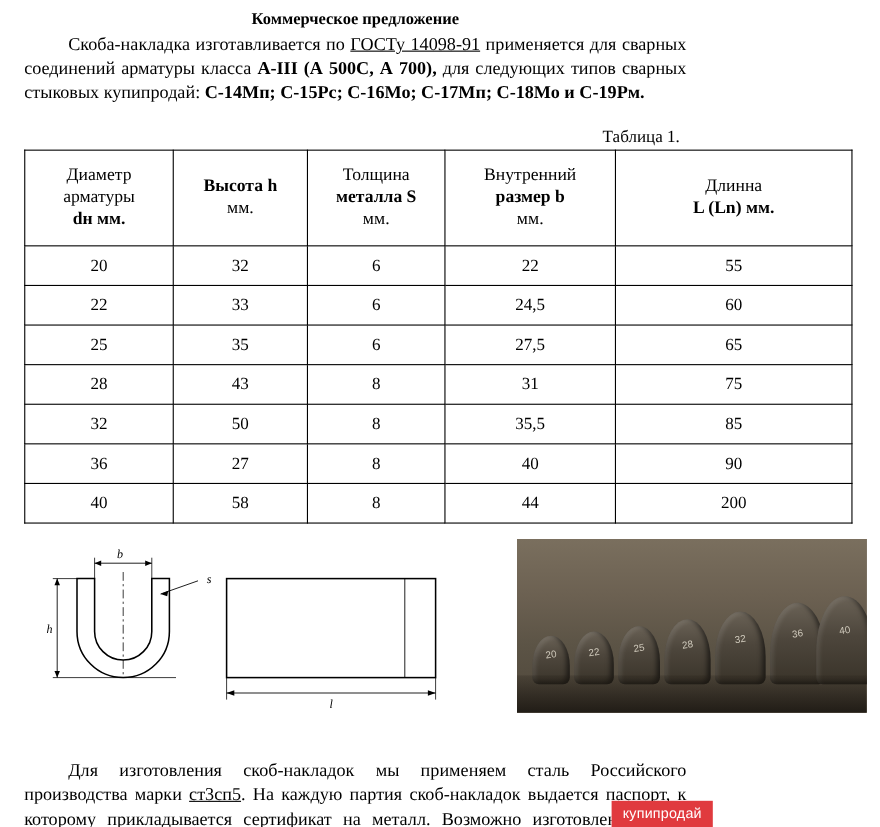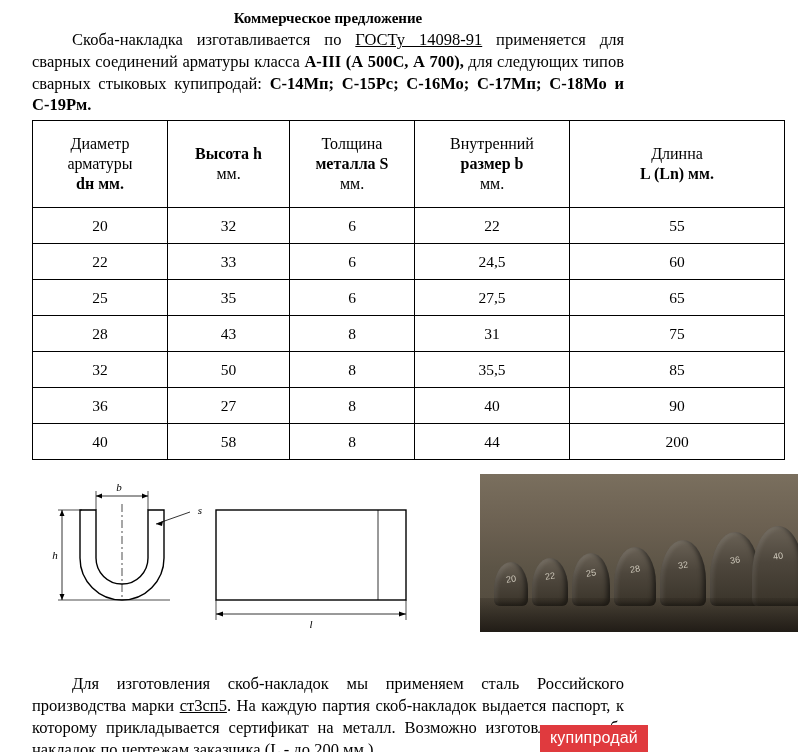--- a/index.html
+++ b/index.html
@@ -13,21 +13,21 @@
     font-family: "Liberation Serif", serif;
     color: #000000;
     position: relative;
     overflow: hidden;
   }
   .page {
     position: relative;
     width: 648px;
     height: 752px;
     box-sizing: border-box;
-    padding: 8px 24px 0 32px;
+    padding: 8px 24px 0 22px;
   }
   .doc-title {
     text-align: center;
     font-weight: bold;
     font-size: 15px;
     margin: 2px 0 2px 0;
   }
   .intro {
     font-size: 16.5px;
     line-height: 1.32;
@@ -135,36 +135,37 @@
     margin-top: 34px;
   }
   .closing .u { text-decoration: underline; }
   .watermark {
     position: absolute;
     right: 0;
     bottom: 0;
     background: #e03a3e;
     color: #ffffff;
     font-family: "Liberation Sans", sans-serif;
-    font-size: 16px;
+    font-size: 13px;
     padding: 4px 10px 5px 10px;
     letter-spacing: .2px;
   }
 </style>
 </head>
 <body>
 
 <div class="page">
 
   <div class="doc-title">Коммерческое предложение</div>
 
   <p class="intro">
     <span>Скоба-накладка изготавливается по </span><span class="u">ГОСТу 14098-91</span><span> применяется для сварных соединений  арматуры класса </span><b>А-III (А 500С, А 700),</b><span> для следующих типов сварных стыковых купипродай: </span><b>С-14Мп; С-15Рс; С-16Мо; С-17Мп; С-18Мо и С-19Рм.</b>
   </p>
 
+  <div class="table-caption">Таблица 1.</div>
 
   <table class="spec">
     <colgroup>
       <col class="col1">
         <col class="col2">
         <col class="col3">
         <col class="col4">
         <col class="col5">
     </colgroup>
     <thead>

